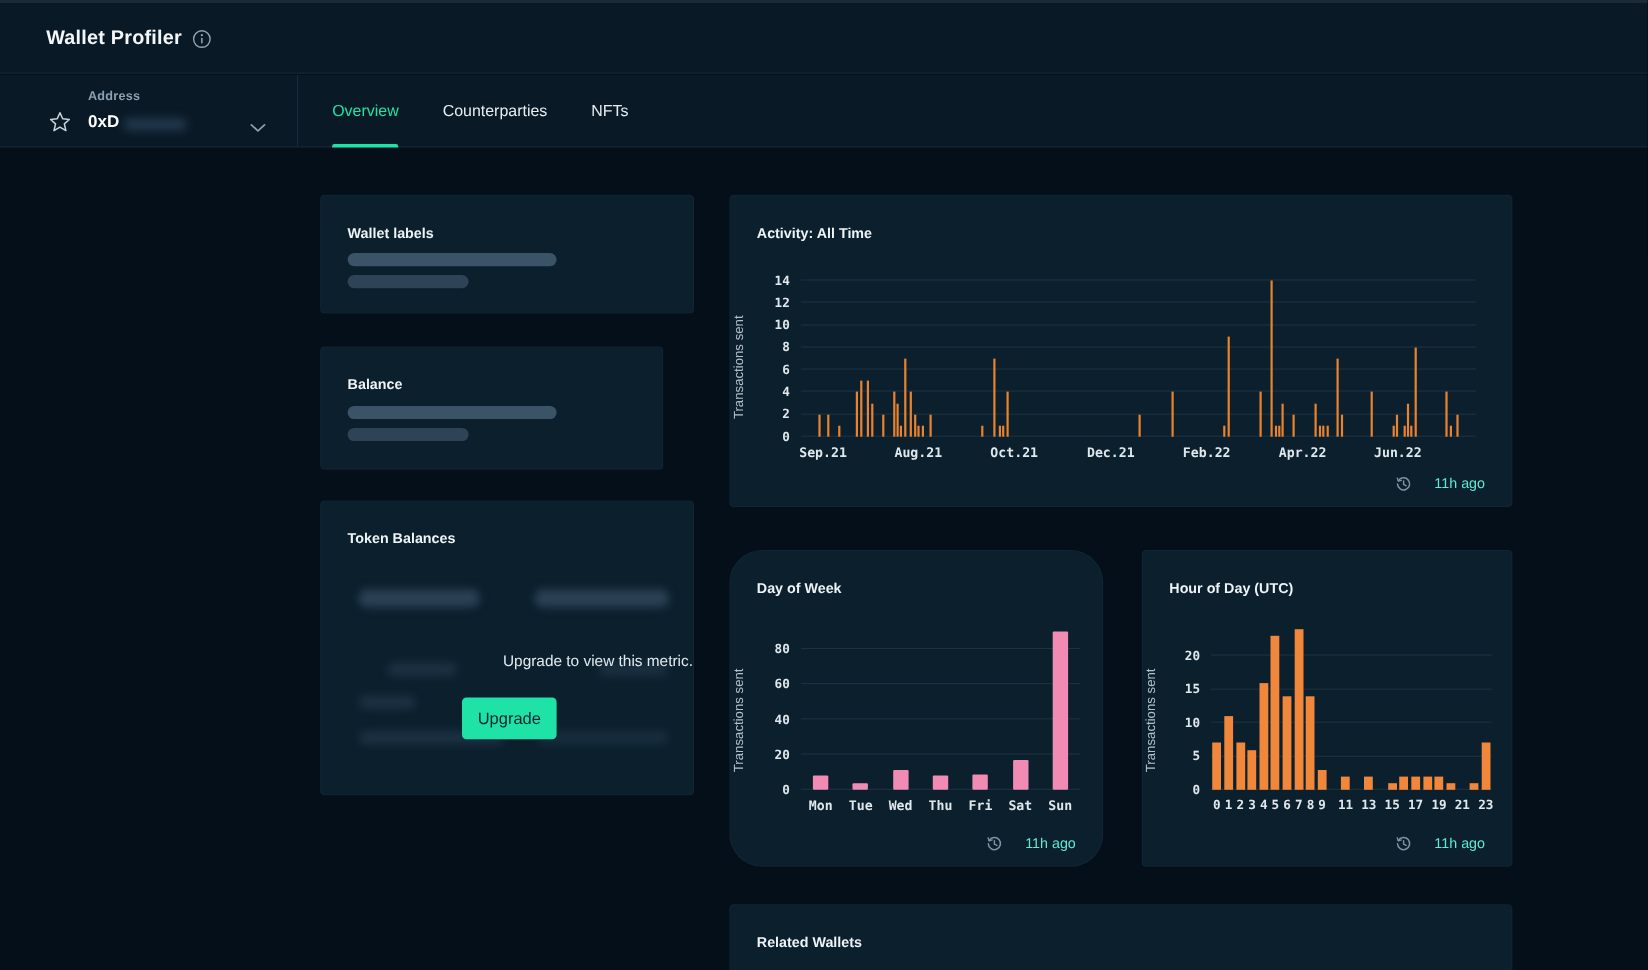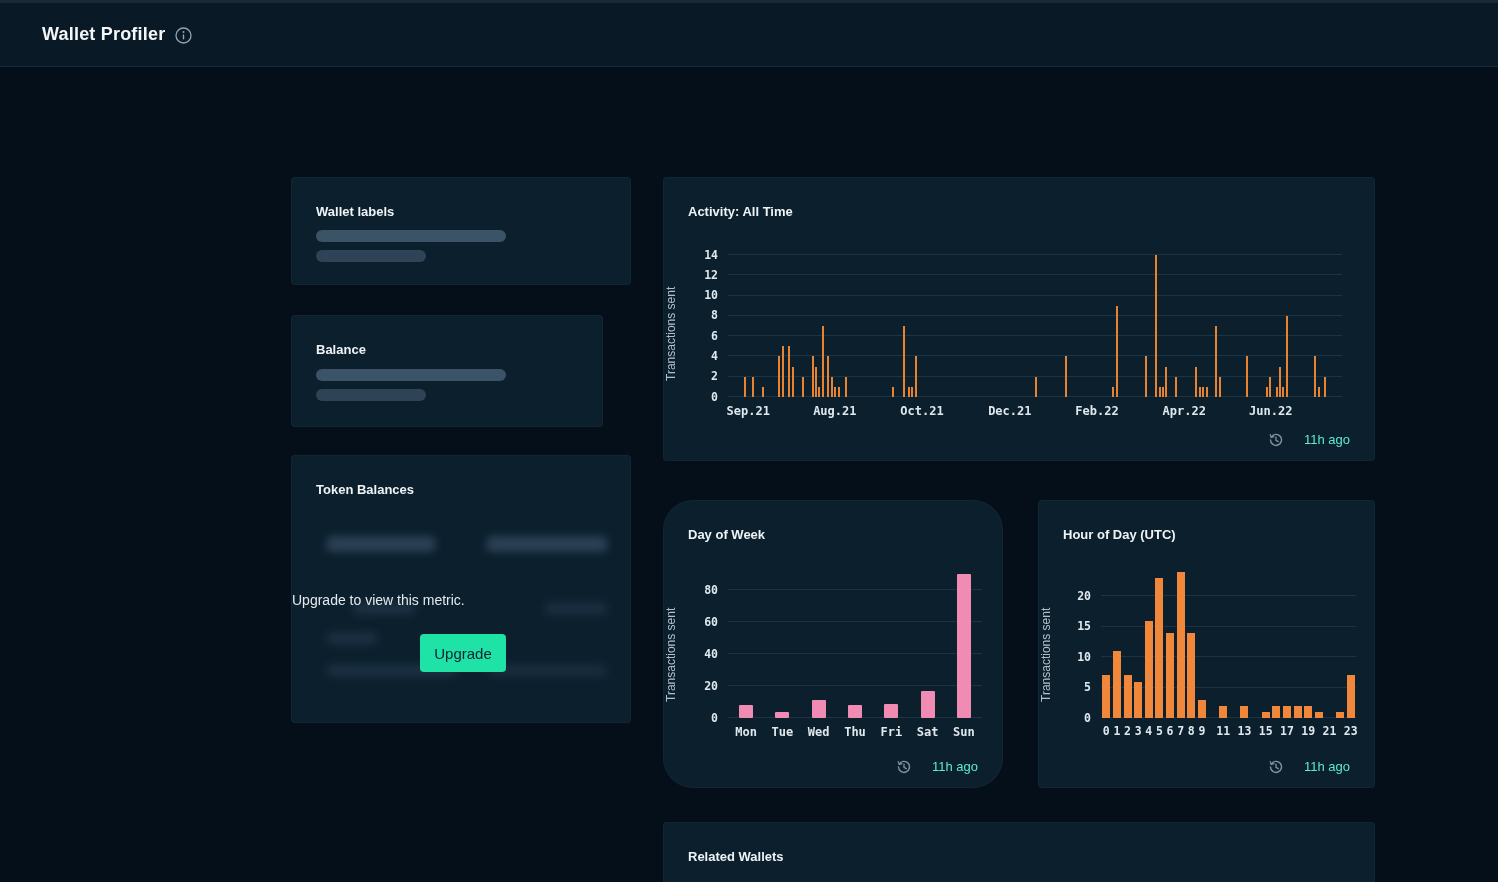--- a/index.html
+++ b/index.html
@@ -56,21 +56,21 @@
   .pill-b{background:#2f4356;}
   .labels-card .p1{top:52px;width:190px;}
   .labels-card .p2{top:72px;width:110px;}
   .balance-card .p1{top:53px;width:190px;}
   .balance-card .p2{top:73px;width:110px;}
   
   .blur-pill{position:absolute;border-radius:7px;background:#2b4154;filter:blur(4px);}
   
   .overlay-heading{position:absolute;left:0;right:0;top:106px;text-align:center;font-size:16.5px;font-weight:700;color:#ffffff;}
   .overlay-heading .blur-blob{display:inline-block;width:74px;height:16px;border-radius:8px;background:#2b4154;filter:blur(3px);vertical-align:-3px;margin-left:9px;}
-  .overlay-subtext{position:absolute;left:0;right:0;top:136px;text-align:left;font-size:14px;color:#e3eaef;}
+  .overlay-subtext{position:absolute;left:0;right:0;top:136px;text-align:right;font-size:14px;color:#e3eaef;}
   .upgrade-button{
     position:absolute;left:128px;top:178px;width:86px;height:38px;
     background:#1fe2a7;border:none;border-radius:4px;cursor:pointer;
     font-family:"Liberation Sans",sans-serif;font-size:15px;color:#0b2431;
   }
   
   .plot{position:absolute;}
   #plot-activity{left:64px;top:67px;width:614px;height:152px;}
   #plot-day{left:64px;top:65px;width:254px;height:152px;}
   #plot-hour{left:62px;top:65px;width:255px;height:152px;}
@@ -109,20 +109,43 @@
     <h1 class="page-title">Wallet Profiler</h1>
     <span class="info-icon">
       <svg width="17" height="17" viewBox="0 0 17 17">
         <circle cx="8.5" cy="8.5" r="7.5" fill="none" stroke="#93a5b2" stroke-width="1.3"></circle>
         <circle cx="8.5" cy="5" r="1" fill="#93a5b2"></circle>
         <rect x="7.8" y="7.3" width="1.4" height="5.2" rx="0.7" fill="#93a5b2"></rect>
       </svg>
     </span>
   </div>
 
+  <div class="subheader">
+    <div class="address-selector">
+      <span class="star-icon">
+        <svg width="21" height="20" viewBox="0 0 21 20">
+          <path d="M10.5 1.5 L13 7 L19 7.6 L14.5 11.6 L15.9 17.7 L10.5 14.5 L5.1 17.7 L6.5 11.6 L2 7.6 L8 7 Z" fill="none" stroke="#c8d3db" stroke-width="1.4" stroke-linejoin="round"></path>
+        </svg>
+      </span>
+      <div class="addr-label">Address</div>
+      <div class="addr-value">0xD</div>
+      <div class="addr-blur"></div>
+      <span class="chevron-icon">
+        <svg width="15" height="9" viewBox="0 0 15 9">
+          <polyline points="1.5,1.5 7.5,7 13.5,1.5" fill="none" stroke="#8ca0af" stroke-width="1.6" stroke-linecap="round"></polyline>
+        </svg>
+      </span>
+    </div>
+    <div class="v-divider"></div>
+    <nav class="tabs">
+      <div class="tab active">Overview</div>
+      <div class="tab">Counterparties</div>
+      <div class="tab">NFTs</div>
+    </nav>
+  </div>
 
   <section class="card labels-card">
     <h2 class="card-title">Wallet labels</h2>
     <div class="pill pill-a p1"></div>
     <div class="pill pill-b p2"></div>
   </section>
 
   <section class="card balance-card">
     <h2 class="card-title">Balance</h2>
     <div class="pill pill-a p1"></div>

